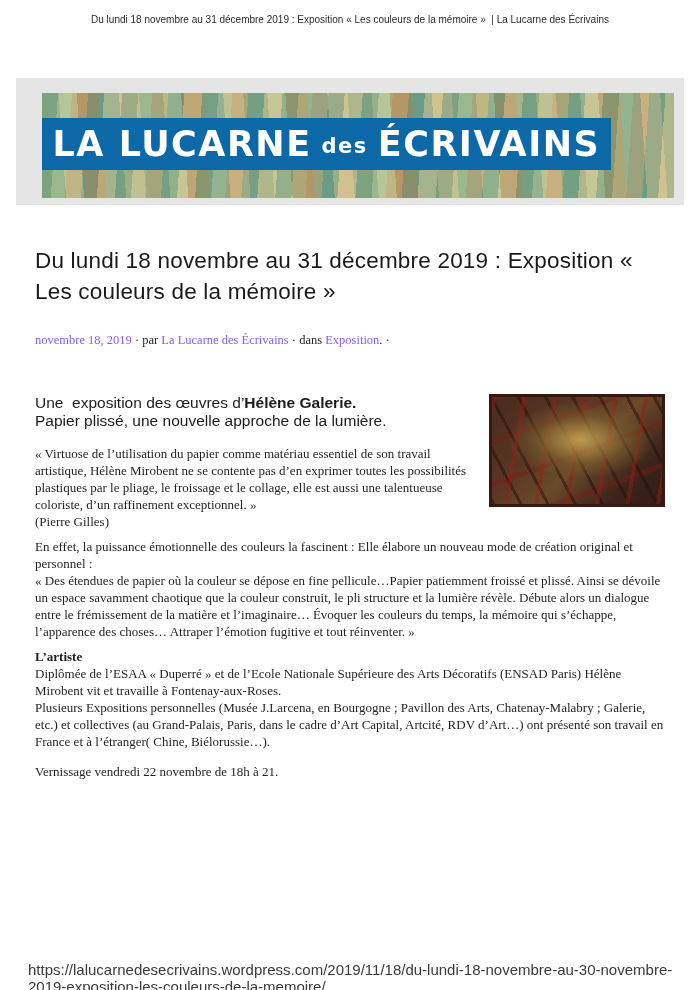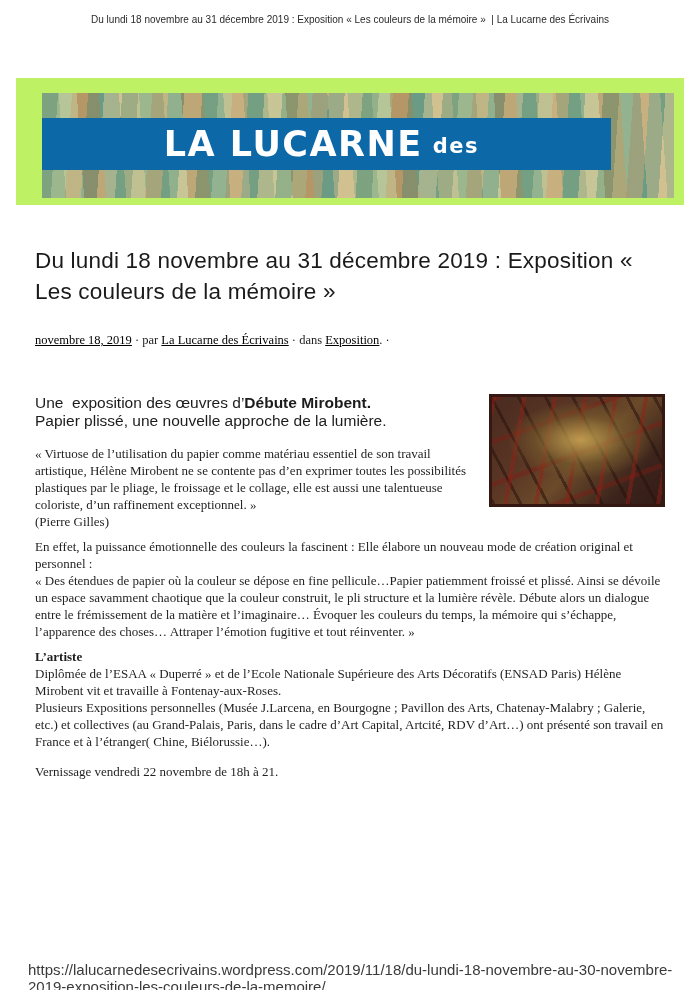--- a/index.html
+++ b/index.html
@@ -20,21 +20,21 @@
     white-space: pre;
   }
   .print-footer {
     position: absolute; top: 961px; left: 28px;
     font-size: 15px; color: #3a3a3a;
   }
 
   
   .banner {
     position: absolute; top: 78px; left: 16px; width: 668px; height: 127px;
-    background: #bef264;
+    background: #e5e5e5;
     padding: 15px 10px 7px 26px;
   }
   .banner-texture {
     position: relative; width: 100%; height: 105px;
     background:
       repeating-linear-gradient(94deg,
         rgba(118,158,122,0.55) 0 16px, rgba(178,196,148,0.50) 16px 30px,
         rgba(196,162,110,0.50) 30px 46px, rgba(96,148,124,0.45) 46px 62px,
         rgba(214,196,144,0.50) 62px 80px),
       repeating-linear-gradient(86deg,
@@ -58,21 +58,21 @@
   .content { position: absolute; left: 35px; width: 630px; top: 245px; }
   h1 {
     font-size: 22.5px; font-weight: 400; line-height: 31px;
     color: #1a1a1a; letter-spacing: 0.2px;
   }
   .meta {
     margin-top: 26px;
     font-family: "Liberation Serif", serif;
     font-size: 12.5px; color: #222222;
   }
-  .meta a { color: #000000; text-decoration: underline; cursor: pointer; text-align: center; }
+  .meta a { color: #8b5cf6; cursor: pointer; text-align: center; }
   .meta .sep { white-space: pre; }
 
   .article-body { margin-top: 17px; }
   .artwork {
     float: right;
     width: 176px; height: 113px;
     margin-left: 18px; margin-bottom: 16px;
     border: 3px solid #361812;
     cursor: pointer;
     background:
@@ -101,37 +101,38 @@
 </head>
 <body>
 
 <div class="print-header pre">Du lundi 18 novembre au 31 décembre 2019 : Exposition « Les couleurs de la mémoire »  | La Lucarne des Écrivains</div>
 
 <div class="banner">
   <div class="banner-texture">
     <div class="banner-band">
       <span class="big">LA LUCARNE</span>
       <span class="small">des</span>
+      <span class="big">ÉCRIVAINS</span>
     </div>
   </div>
 </div>
 
 <div class="content">
 
   <h1>Du lundi 18 novembre au 31 décembre 2019 : Exposition « Les couleurs de la mémoire »</h1>
 
   <div class="meta">
     <a>novembre 18, 2019</a><span class="sep"> · par </span><a>La Lucarne des Écrivains</a><span class="sep"> · dans </span><a>Exposition</a><span>. ·</span>
   </div>
 
   <div class="article-body">
 
     <div class="artwork"></div>
 
-    <p class="sans-intro"><span class="pre">Une  exposition des œuvres d’</span><b>Débute Mirobent.</b><br>
+    <p class="sans-intro"><span class="pre">Une  exposition des œuvres d’</span><b>Hélène Galerie.</b><br>
       <span>Papier plissé, une nouvelle approche de la lumière.</span></p>
 
     <p class="serif p-quote"><span>« Virtuose de l’utilisation du papier comme matériau essentiel de son travail artistique, Hélène Mirobent ne se contente pas d’en exprimer toutes les possibilités plastiques par le pliage, le froissage et le collage, elle est aussi une talentueuse coloriste, d’un raffinement exceptionnel. »</span><br>
       <span class="p-attrib">(Pierre Gilles)</span></p>
 
     <p class="serif p-effet">En effet, la puissance émotionnelle des couleurs la fascinent : Elle élabore un nouveau mode de création original et personnel :</p>
 
     <p class="serif p-etendues">« Des étendues de papier où la couleur se dépose en fine pellicule…Papier patiemment froissé et plissé. Ainsi se dévoile un espace savamment chaotique que la couleur construit, le pli structure et la lumière révèle. Débute alors un dialogue entre le frémissement de la matière et l’imaginaire… Évoquer les couleurs du temps, la mémoire qui s’échappe, l’apparence des choses… Attraper l’émotion fugitive et tout réinventer. »</p>
 
     <p class="serif p-artist"><span class="bold-line">L’artiste</span><br>

